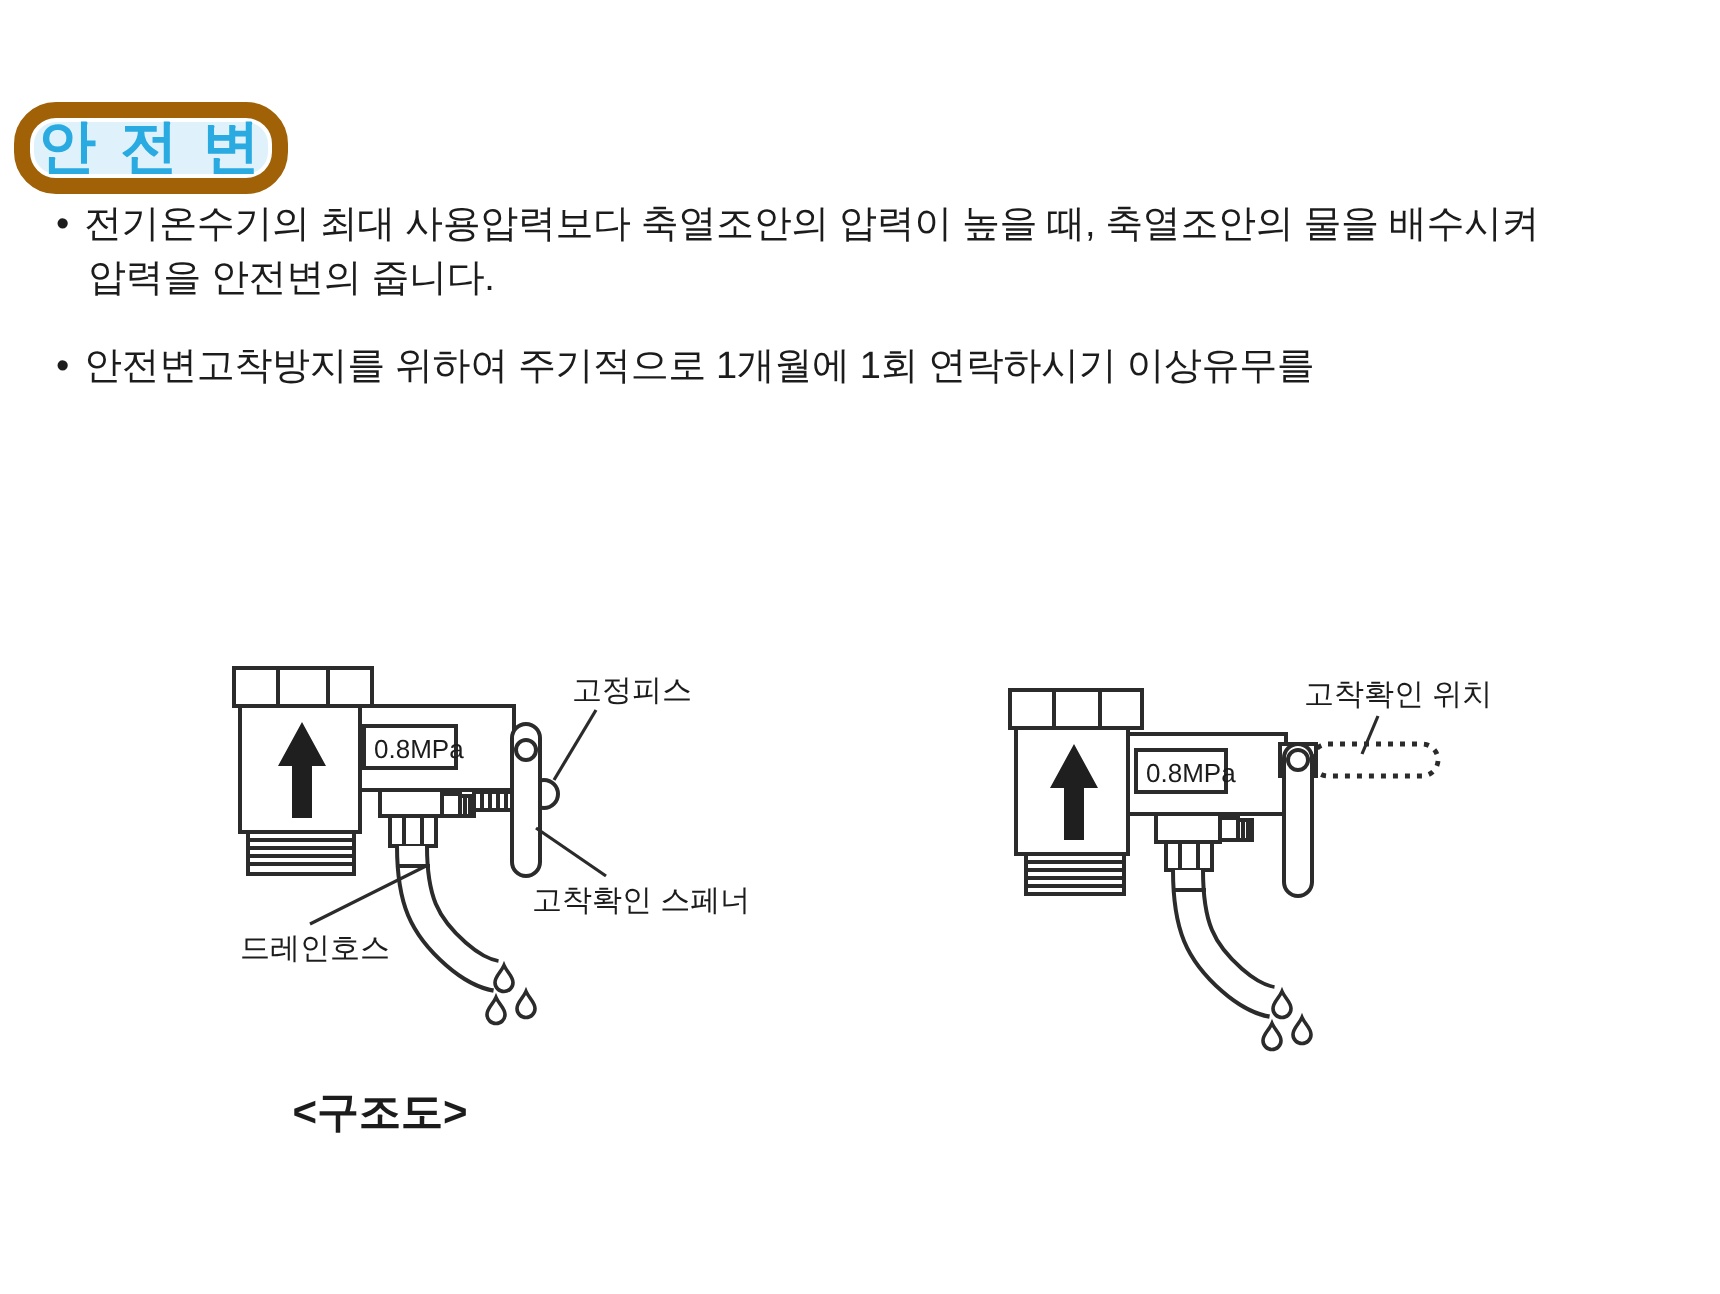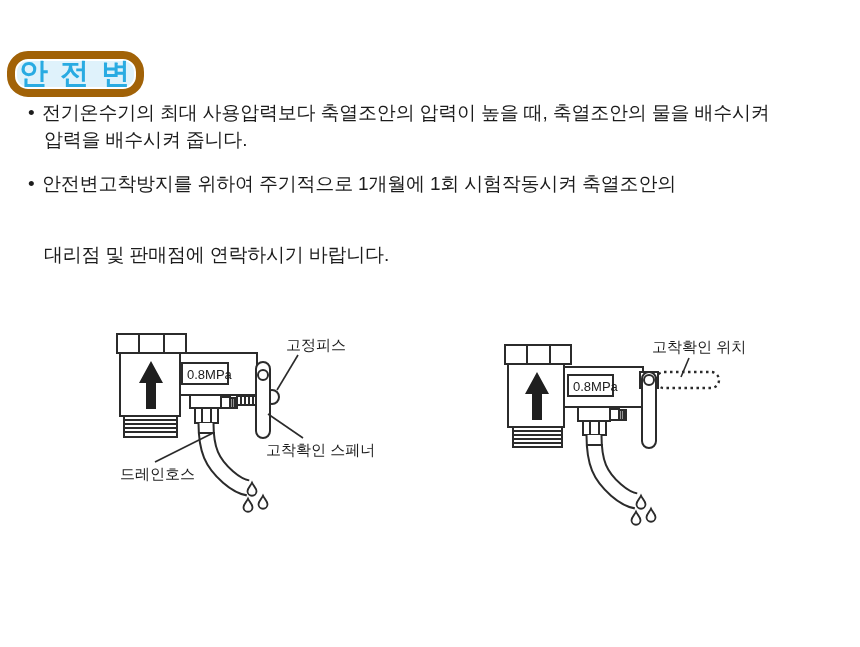--- a/index.html
+++ b/index.html
@@ -38,29 +38,28 @@
 <body>
 
 <div id="page">
 
   <div class="title-pill">
     <span>안 전 변</span>
   </div>
 
   <div class="bullet" style="top:99px">
     <div class="bl1"><span class="mk">•</span><span>전기온수기의 최대 사용압력보다 축열조안의 압력이 높을 때, 축열조안의 물을 배수시켜</span></div>
-    <div class="bl2">압력을 배수시켜 줍니다.</div>
+    <div class="bl2">압력을 안전변의 줍니다.</div>
   </div>
 
   <div class="bullet" style="top:170px">
-    <div class="bl1"><span class="mk">•</span><span>안전변고착방지를 위하여 주기적으로 1개월에 1회 시험작동시켜 축열조안의</span></div>
+    <div class="bl1"><span class="mk">•</span><span>안전변고착방지를 위하여 주기적으로 1개월에 1회 연락하시기 이상유무를</span></div>
   </div>
 
   <div class="bullet" style="top:241px">
-    <div class="bl2">대리점 및 판매점에 연락하시기 바랍니다.</div>
   </div>
 
   <svg style="left:100px;top:325px" width="270" height="200" viewBox="0 0 270 200">
 
     <g>
       <rect class="lnw" x="17" y="9" width="69" height="19"></rect>
       <line class="ln" x1="39" y1="9" x2="39" y2="28"></line>
       <line class="ln" x1="64" y1="9" x2="64" y2="28"></line>
     </g>
 
@@ -191,14 +190,15 @@
       <path class="lnw" transform="translate(141,185) scale(0.9)" d="M0,-7 C1.5,-3.5 5,-1 5,2.5 A5,5 0 1 1 -5,2.5 C-5,-1 -1.5,-3.5 0,-7 Z"></path>
       <path class="lnw" transform="translate(156,182) scale(0.9)" d="M0,-7 C1.5,-3.5 5,-1 5,2.5 A5,5 0 1 1 -5,2.5 C-5,-1 -1.5,-3.5 0,-7 Z"></path>
     </g>
 
     <g>
       <line class="leader" x1="194" y1="25" x2="186" y2="44"></line>
       <text class="fig-label" x="157" y="19">고착확인 위치</text>
     </g>
   </svg>
 
+  <div id="cap-left" class="caption">&lt;구조도&gt;</div>
 
 </div>
 
 </body></html>

